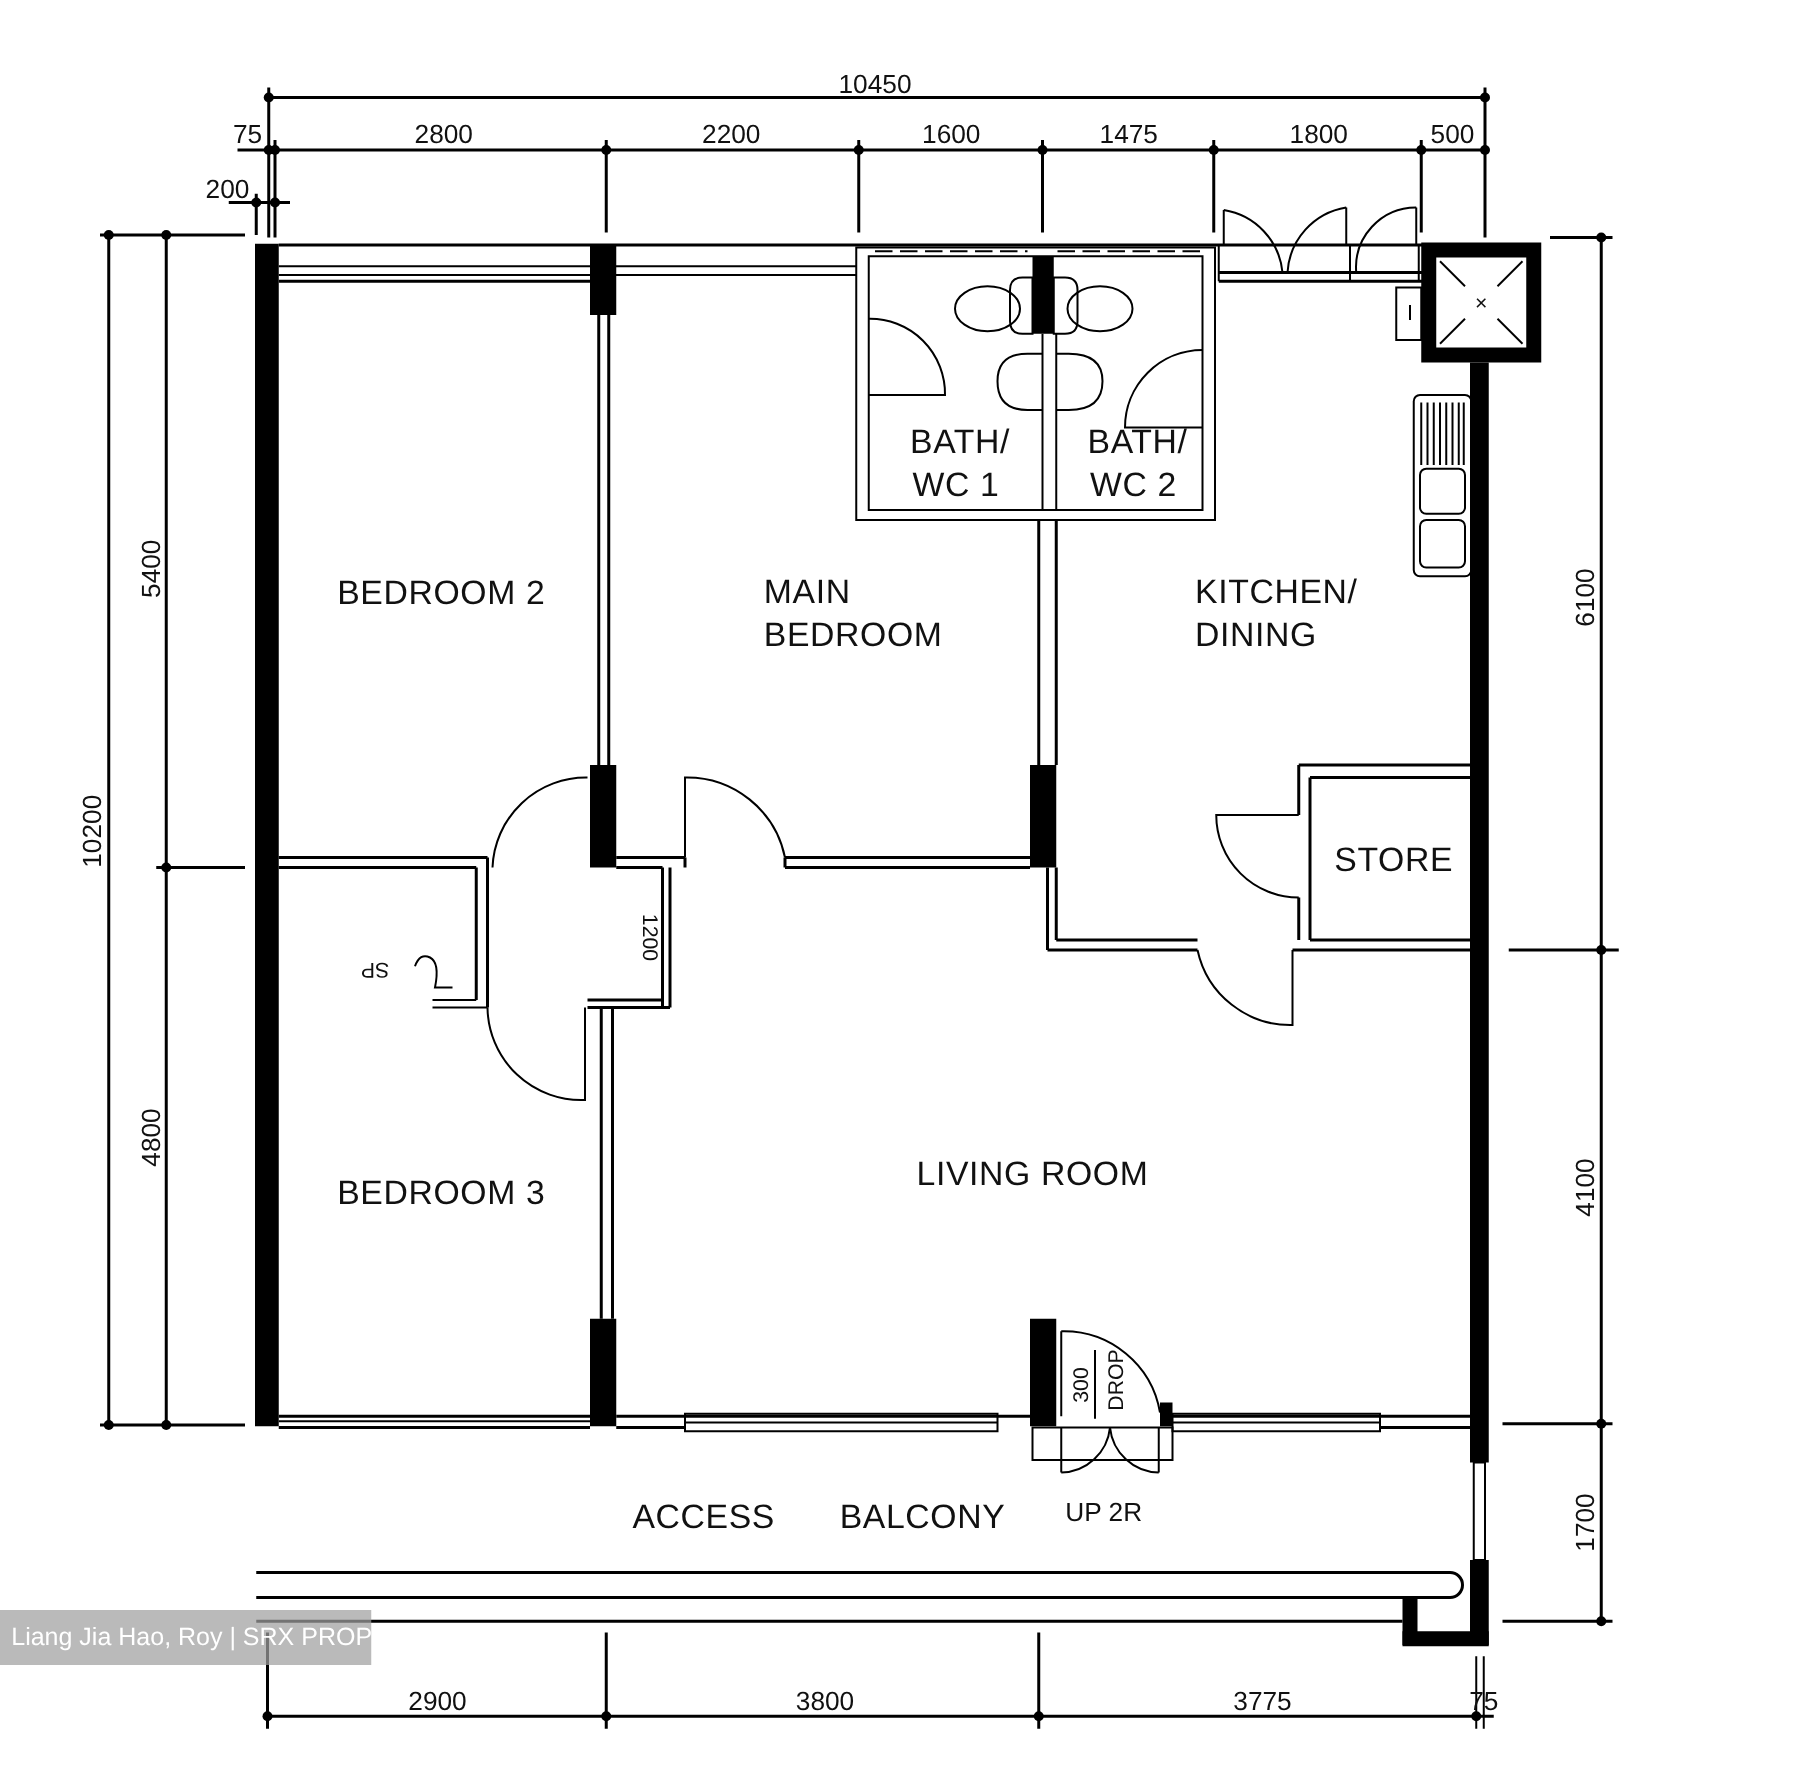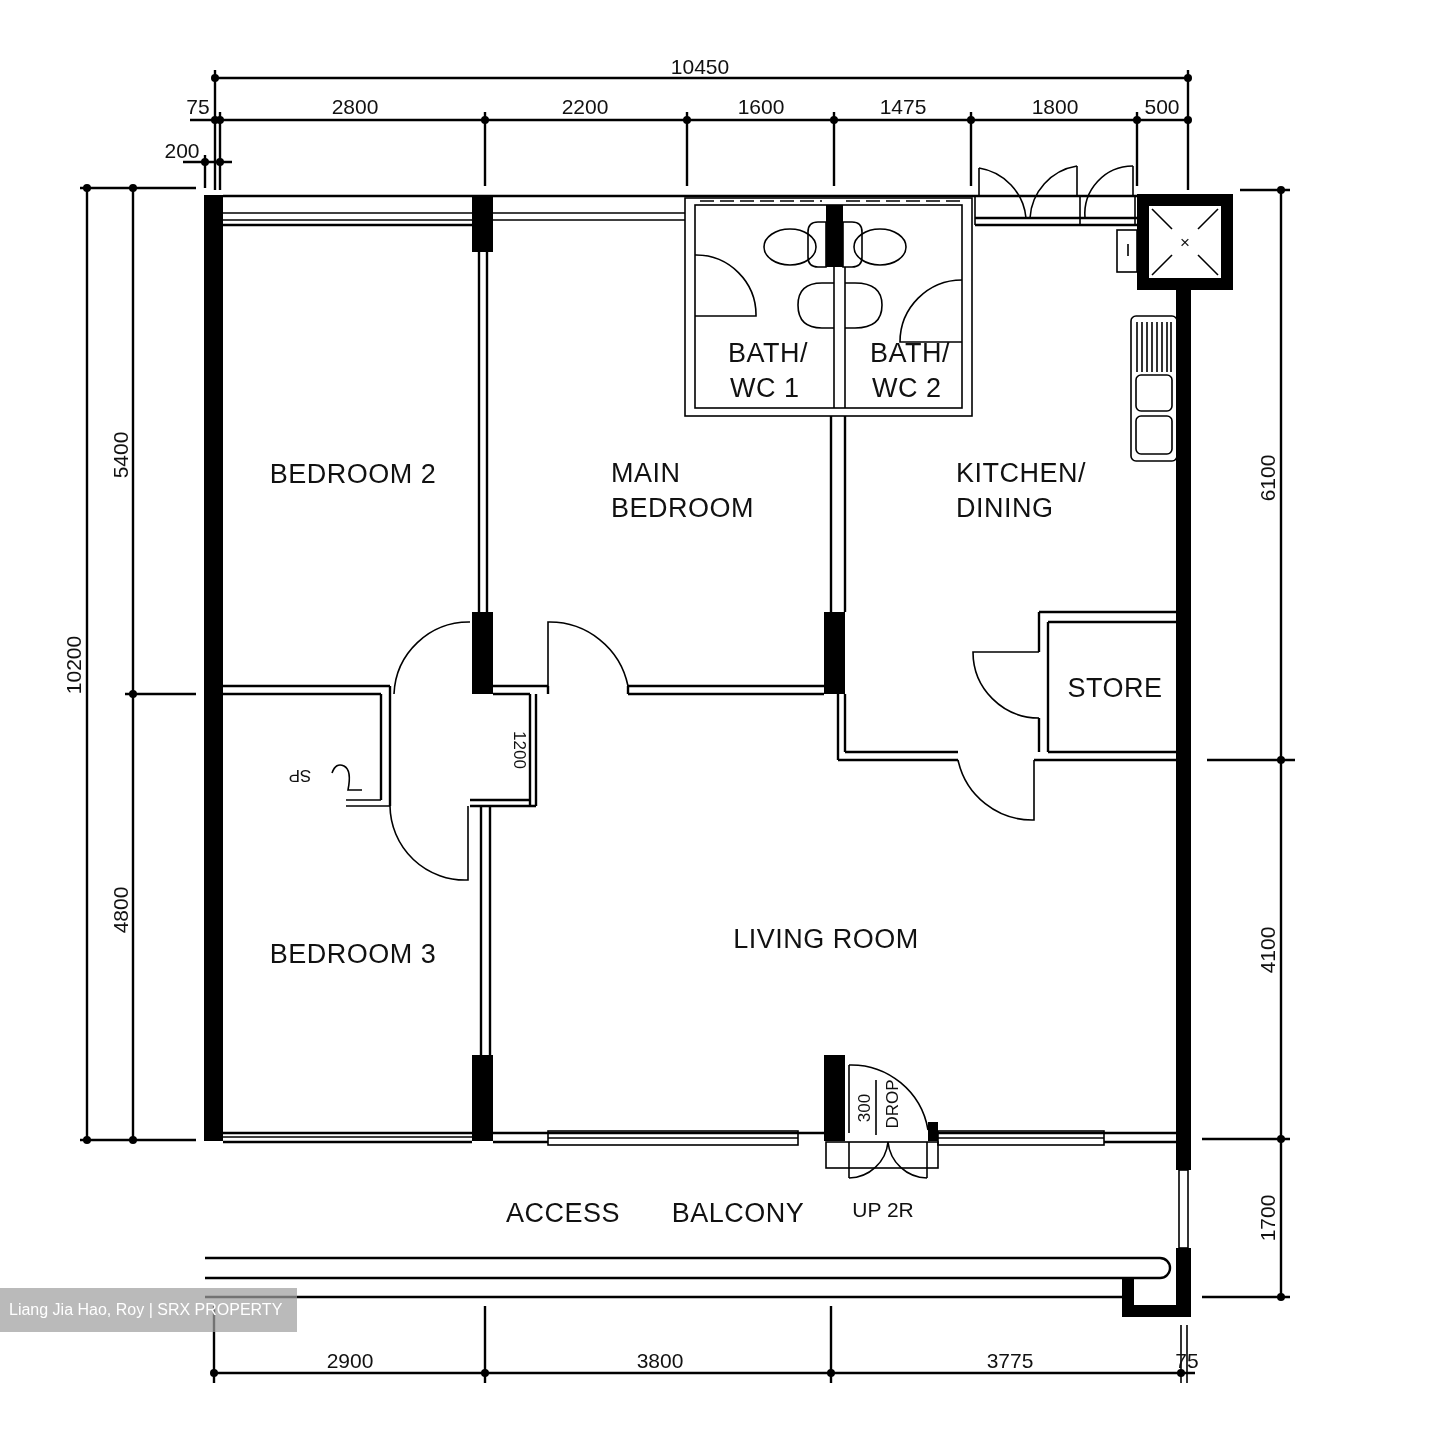--- a/index.html
+++ b/index.html
@@ -9,21 +9,21 @@
     .room { font-size: 27px; letter-spacing: 0.5px; transform-box: fill-box; }
     .dim { font-size: 21px; }
     .small { font-size: 17px; }
     .wall { fill: #000; }
     .ln { stroke: #000; stroke-width: 2.4; fill: none; }
     .thin { stroke: #000; stroke-width: 1.6; fill: none; }
     .dash { stroke: #000; stroke-width: 1.6; fill: none; stroke-dasharray: 14 6; }
     .watermark {
       position: absolute; left: 0; top: 1288px; width: 297px; height: 44px;
       background: rgba(160,160,160,0.72); color: #ffffff;
-      font-family: "Liberation Sans", "DejaVu Sans", sans-serif; font-size: 16px;
+      font-family: "Liberation Sans", "DejaVu Sans", sans-serif; font-size: 20px;
       line-height: 44px; padding-left: 9px; box-sizing: border-box; white-space: nowrap;
     }
   </style>
 </head>
 <body>
 
 <svg id="plan" viewBox="0 0 1440 1432" xmlns="http://www.w3.org/2000/svg">
 
   <g>
     <line class="ln" x1="215" y1="78" x2="1188" y2="78"></line>

